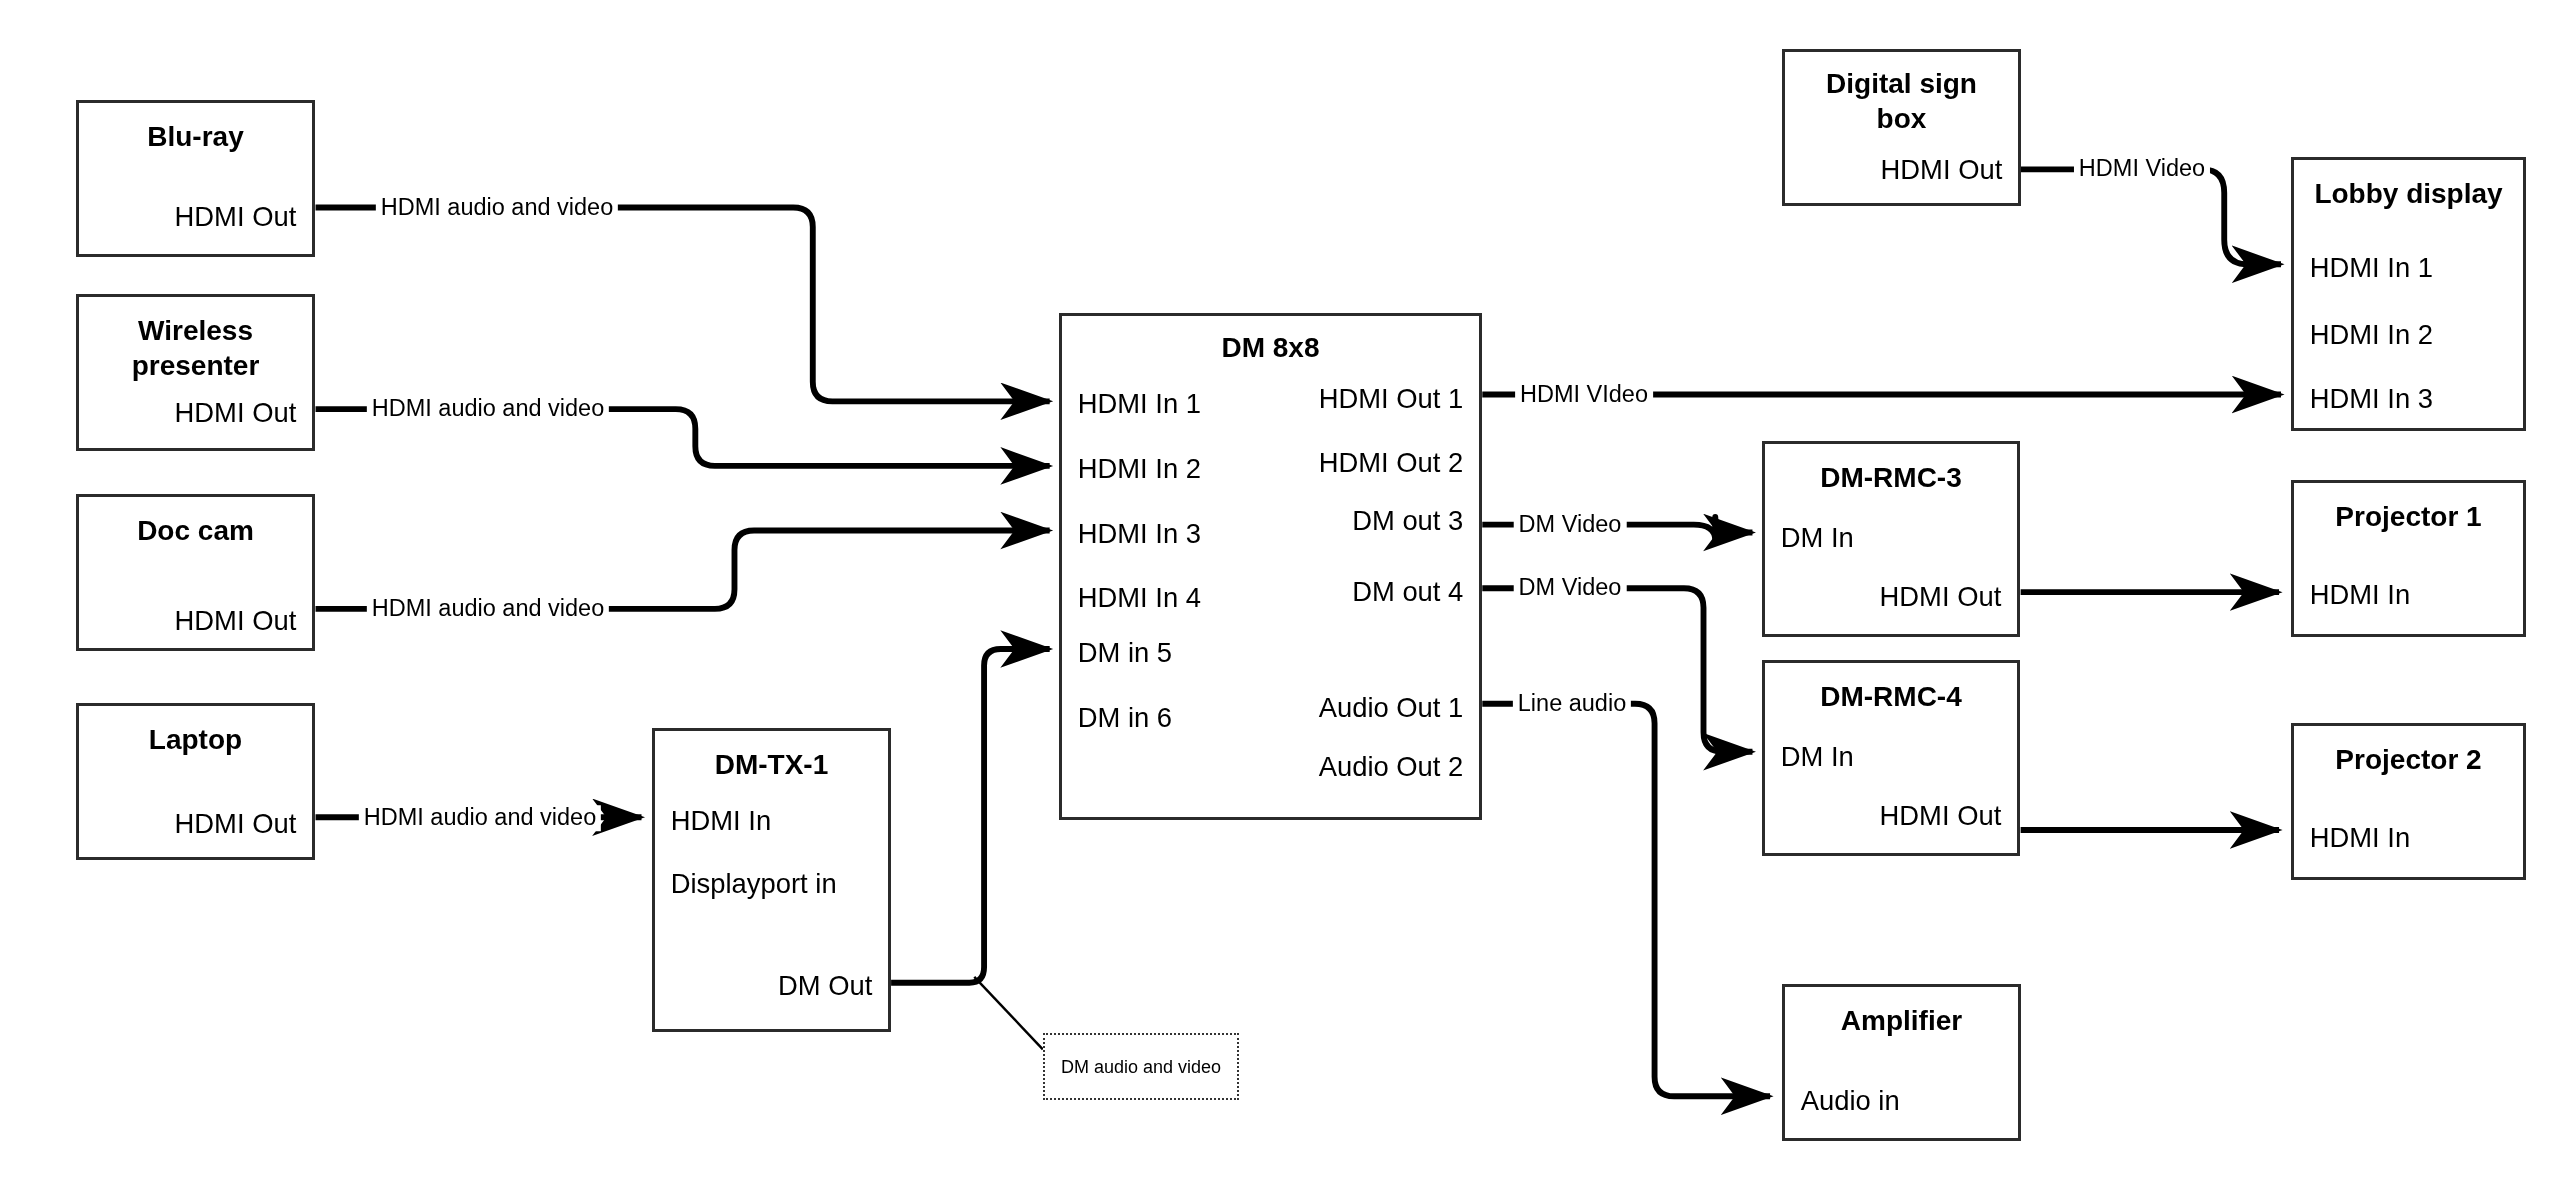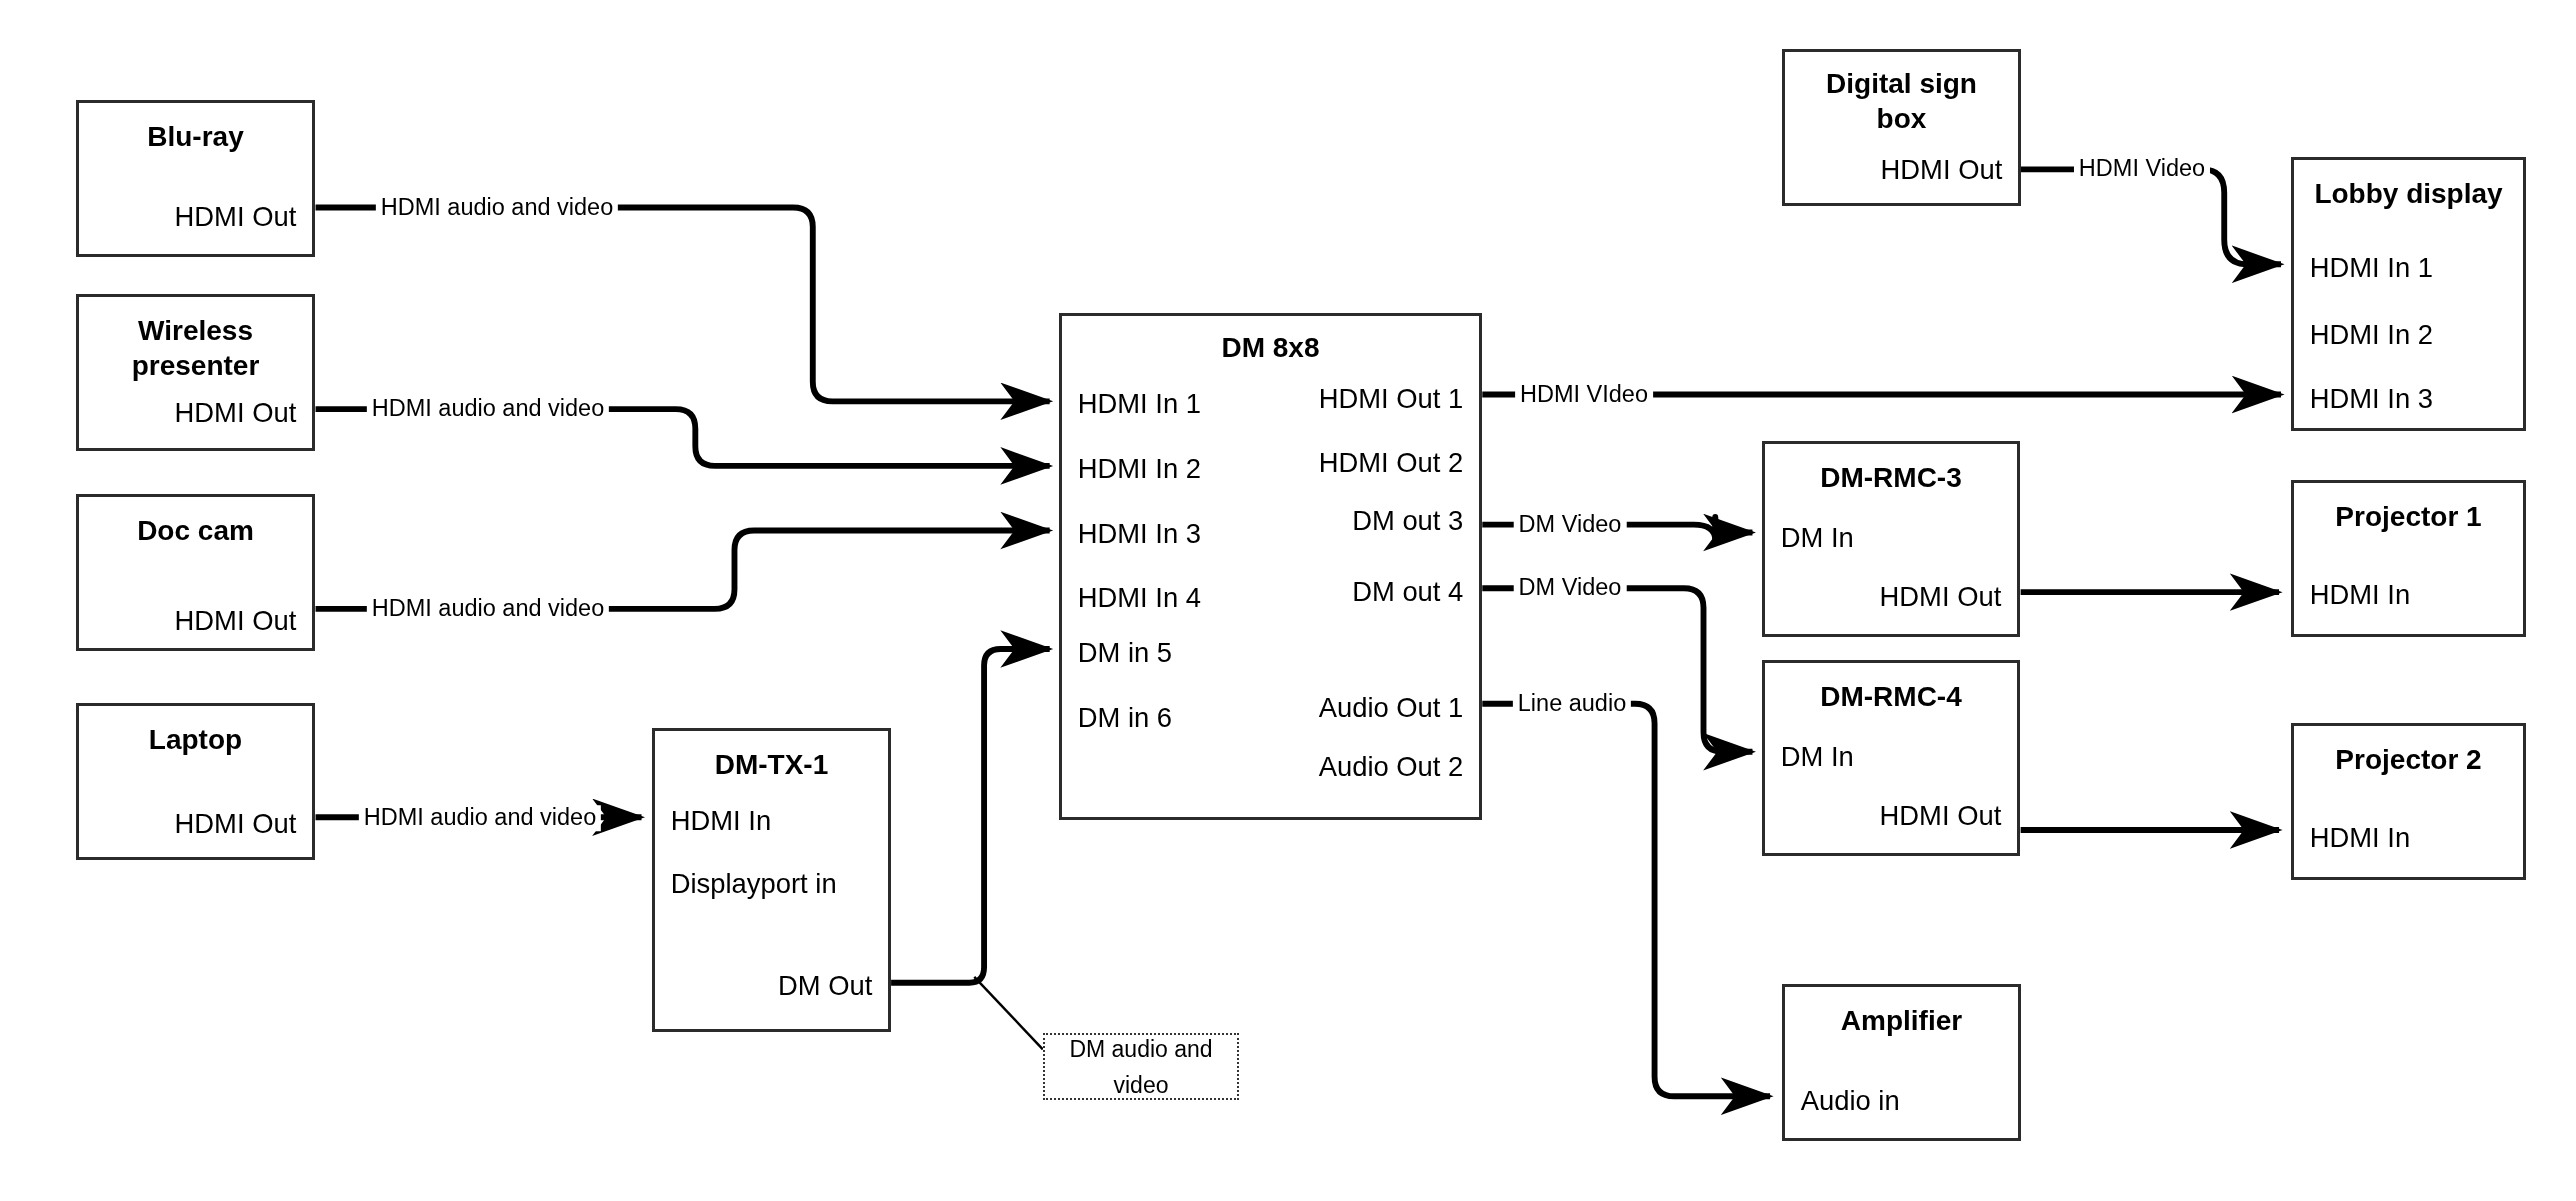--- a/index.html
+++ b/index.html
@@ -51,21 +51,21 @@
   .port.right { right: 15.7px; text-align: right; }
   .note-box {
     position: absolute;
     box-sizing: border-box;
     border: 2.9px dotted #333333;
     background: #ffffff;
     display: flex;
     align-items: center;
     justify-content: center;
     text-align: center;
-    font-size: 23px;
+    font-size: 18px;
     line-height: 36px;
     color: #000000;
     padding: 2px 5.9px;
   }
   .wire-label {
     position: absolute;
     font-size: 23.5px;
     line-height: 25.5px;
     color: #000000;
     background: #ffffff;

